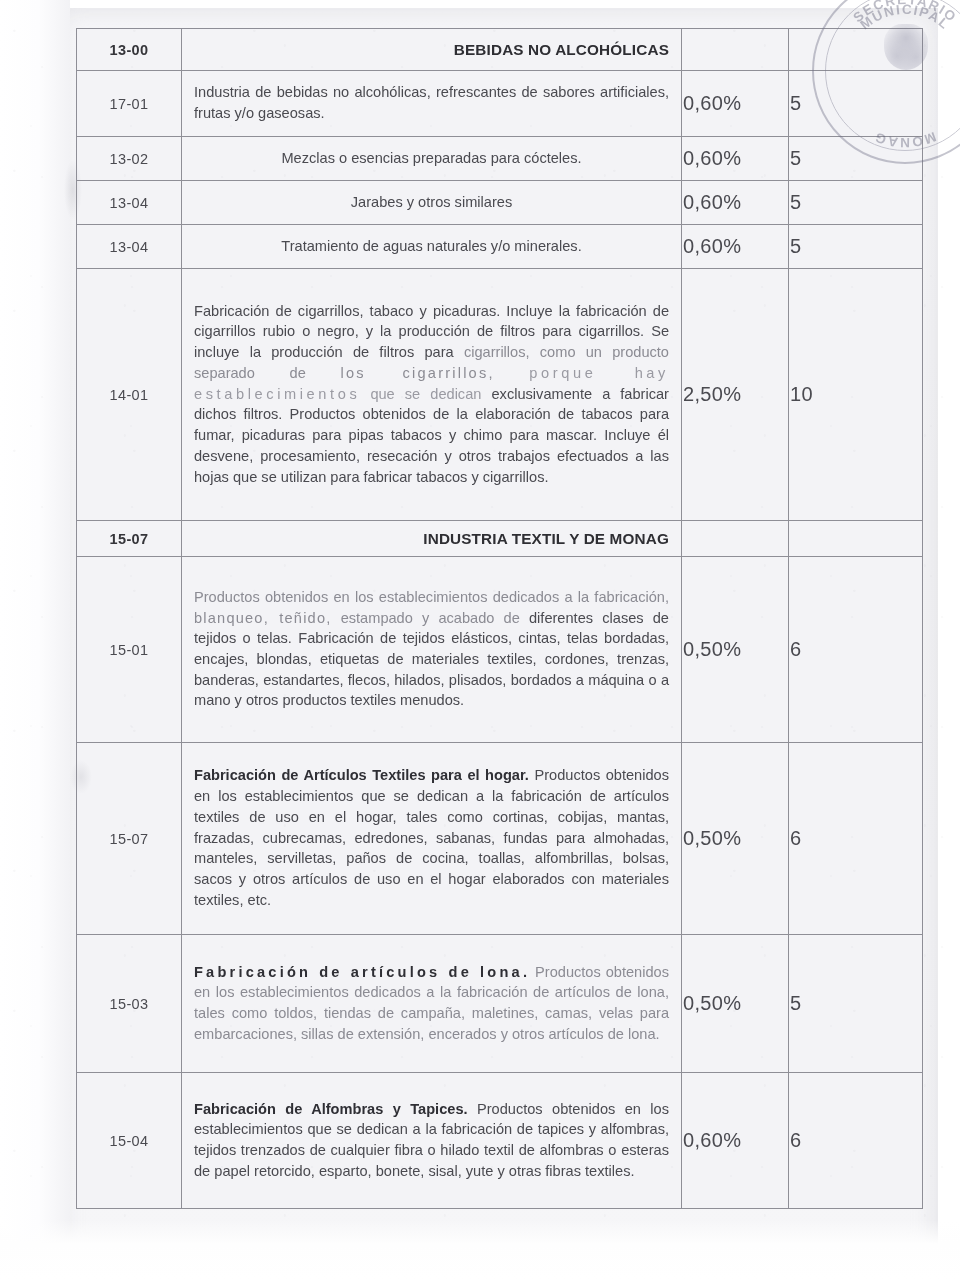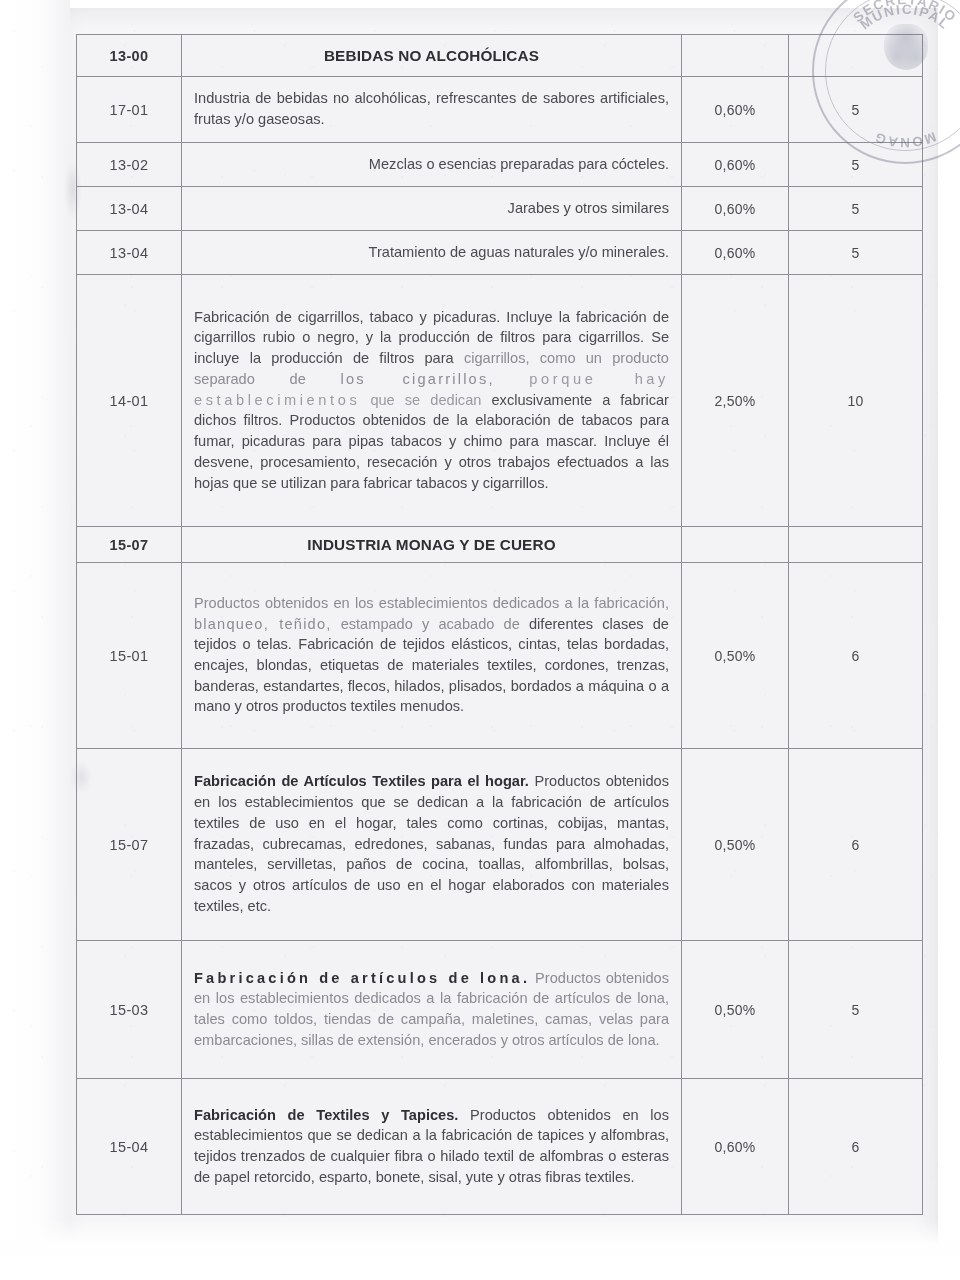--- a/index.html
+++ b/index.html
@@ -34,21 +34,20 @@
   }
 
   
   table.doc-table {
     position: absolute;
     left: 76px; top: 28px;
     width: 846px;
     border-collapse: collapse;
     table-layout: fixed;
     background: #22c55e;
-    margin-top: 6px;
   }
   table.doc-table td {
     border: 1px solid #8e8e96;
     vertical-align: middle;
     color: #4a4a50;
     background: #f3f3f6;
   }
   col.c-code  { width: 105px; }
   col.c-desc  { width: 500px; }
   col.c-rate  { width: 107px; }
@@ -65,30 +64,29 @@
   td.desc {
     padding: 7px 12px 8px 12px;
     font-size: 14.6px;
     line-height: 1.42;
     text-align: justify;
     color: #4d4d54;
   }
   td.desc.heading {
     font-weight: bold;
     font-size: 15.3px;
-    text-align: center;
+    text-align: right;
     color: #2e2e33;
     letter-spacing: .15px;
     padding-top: 6px; padding-bottom: 6px;
   }
-  td.desc.short { text-align: right; }
+  td.desc.short { text-align: center; }
 
   td.rate, td.val {
-    text-align: center;
-    font-size: 14px;
+    font-size: 20px;
     color: #4d4d54;
     letter-spacing: .3px;
   }
 
   
   .fade-1 { color: #8b8b93; }
   .fade-2 { color: #9a9aa2; }
   .sp-1 { letter-spacing: 2.2px; }
   .sp-2 { letter-spacing: 3.6px; }
   .sp-3 { letter-spacing: 1.2px; }
@@ -208,21 +206,21 @@
         <td class="code">14-01</td>
         <td class="desc">
           <span>Fabricación de cigarrillos, tabaco y picaduras. Incluye la fabricación de cigarrillos rubio o negro, y la producción de filtros para cigarrillos. Se incluye la producción de filtros para </span><span class="fade-1">cigarrillos, como un producto separado de </span><span class="fade-1 sp-1">los cigarrillos,</span> <span class="fade-2 sp-2">porque hay establecimientos</span><span class="fade-2"> que se dedican</span> <span>exclusivamente a fabricar dichos filtros. Productos obtenidos de la elaboración de tabacos para fumar, picaduras para pipas tabacos y chimo para mascar. Incluye él desvene, procesamiento, resecación y otros trabajos efectuados a las hojas que se utilizan para fabricar tabacos y cigarrillos.</span>
         </td>
         <td class="rate">2,50%</td>
         <td class="val">10</td>
       </tr>
 
       <tr style="height:36px">
         <td class="code bold">15-07</td>
-        <td class="desc heading">INDUSTRIA MONAG Y DE CUERO</td>
+        <td class="desc heading">INDUSTRIA TEXTIL Y DE MONAG</td>
         <td class="rate"></td>
         <td class="val"></td>
       </tr>
 
       <tr style="height:186px">
         <td class="code">15-01</td>
         <td class="desc">
           <span class="fade-1">Productos obtenidos en los establecimientos dedicados a la fabricación, </span><span class="fade-1 sp-3">blanqueo, teñido,</span><span class="fade-1"> estampado y acabado de </span><span>diferentes clases de tejidos o telas. Fabricación de tejidos elásticos, cintas, telas bordadas, encajes, blondas, etiquetas de materiales textiles, cordones, trenzas, banderas, estandartes, flecos, hilados, plisados, bordados a máquina o a mano y otros productos textiles menudos.</span>
         </td>
         <td class="rate">0,50%</td>
@@ -245,21 +243,21 @@
           <b class="lead sp">Fabricación de artículos de lona.</b>
           <span class="fade-1">Productos obtenidos en los establecimientos dedicados a la fabricación de artículos de lona, tales como toldos, tiendas de campaña, maletines, camas, velas para embarcaciones, sillas de extensión, encerados y otros artículos de lona.</span>
         </td>
         <td class="rate">0,50%</td>
         <td class="val">5</td>
       </tr>
 
       <tr style="height:136px">
         <td class="code">15-04</td>
         <td class="desc">
-          <b class="lead">Fabricación de Textiles y Tapices.</b>
+          <b class="lead">Fabricación de Alfombras y Tapices.</b>
           <span>Productos obtenidos en los establecimientos que se dedican a la fabricación de tapices y alfombras, tejidos trenzados de cualquier fibra o hilado textil de alfombras o esteras de papel retorcido, esparto, bonete, sisal, yute y otras fibras textiles.</span>
         </td>
         <td class="rate">0,60%</td>
         <td class="val">6</td>
       </tr>
     </tbody>
   </table>
 
   <div id="stamp">
     <div class="ring"></div>

